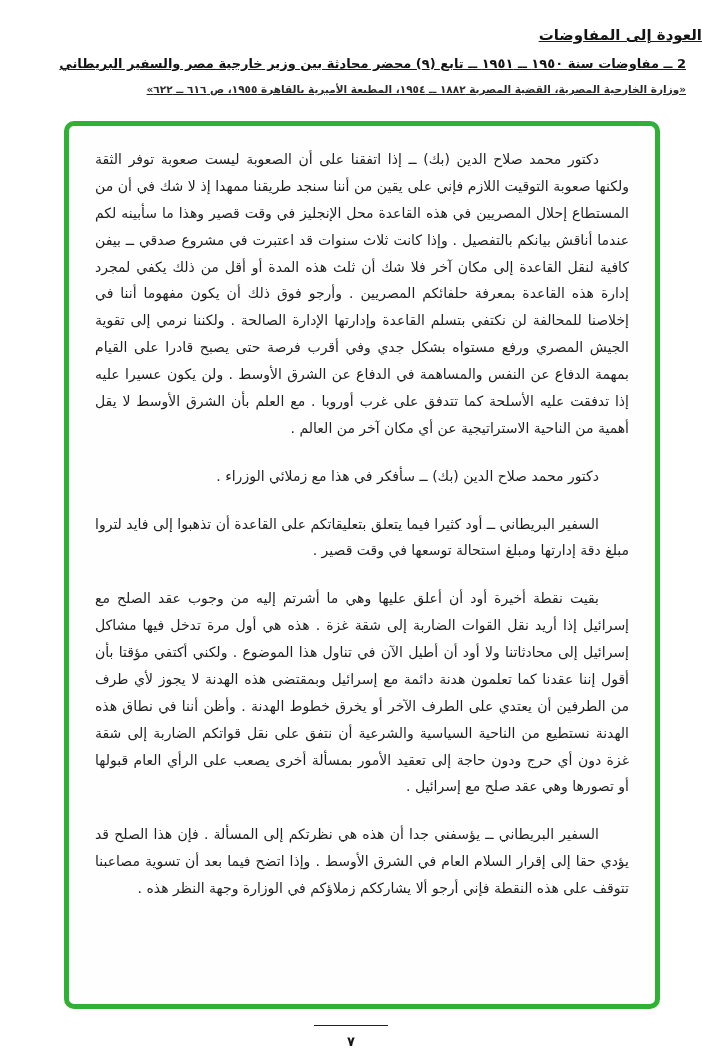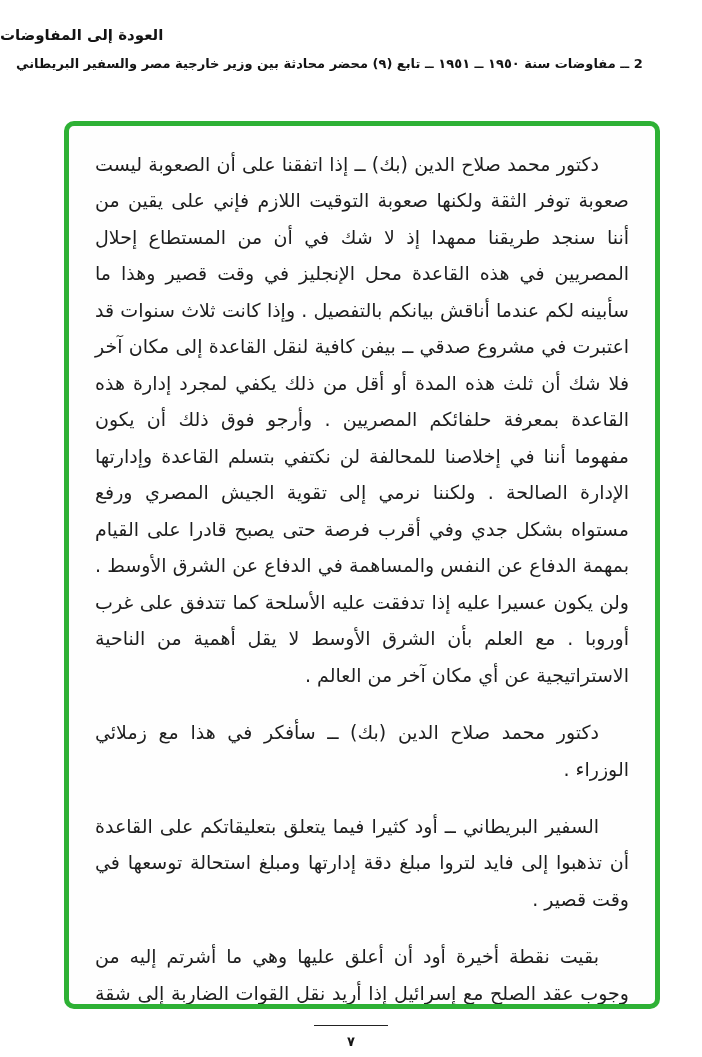--- a/index.html
+++ b/index.html
@@ -13,21 +13,22 @@
     height: 1057px;
     margin: 0 auto;
     background: #ffffff;
     font-family: "DejaVu Sans", sans-serif;
     color: #1c1c1c;
     direction: rtl;
     overflow: hidden;
   }
   .header {
     padding-top: 26px;
-    text-align: left;
+    text-align: right;
+    text-decoration: underline;
   }
   .doc-title {
     font-size: 15px;
     font-weight: bold;
     color: #141414;
     margin: 0 0 10px 0;
   }
   .doc-subtitle {
     font-size: 13px;
     font-weight: bold;
@@ -49,21 +50,21 @@
     width: 596px;
     height: 888px;
     box-sizing: border-box;
     border: 5px solid #2eb135;
     border-radius: 10px;
     background: #fefefe;
     padding: 20px 26px 10px 26px;
     overflow: hidden;
   }
   .para {
-    font-size: 19px;
+    font-size: 14px;
     line-height: 1.92;
     text-align: justify;
     text-indent: 30px;
     color: #1e1e1e;
     margin: 0 0 21px 0;
   }
   .footer {
     position: absolute;
     left: 0;
     bottom: 8px;
@@ -83,27 +84,29 @@
   }
 </style>
 </head>
 <body>
 
 <div class="page">
 
   <div class="header">
     <div class="doc-title">العودة إلى المفاوضات</div>
     <div class="doc-subtitle">2 ــ مفاوضات سنة ١٩٥٠ ــ ١٩٥١ ــ تابع (٩) محضر محادثة بين وزير خارجية مصر والسفير البريطاني</div>
+    <div class="doc-source">«وزارة الخارجية المصرية، القضية المصرية ١٨٨٢ ــ ١٩٥٤، المطبعة الأميرية بالقاهرة ١٩٥٥، ص ٦١٦ ــ ٦٢٢»</div>
   </div>
 
   <div class="content-frame">
       <p class="para">دكتور محمد صلاح الدين (بك) ــ إذا اتفقنا على أن الصعوبة ليست صعوبة توفر الثقة ولكنها صعوبة التوقيت اللازم فإني على يقين من أننا سنجد طريقنا ممهدا إذ لا شك في أن من المستطاع إحلال المصريين في هذه القاعدة محل الإنجليز في وقت قصير وهذا ما سأبينه لكم عندما أناقش بيانكم بالتفصيل . وإذا كانت ثلاث سنوات قد اعتبرت في مشروع صدقي ــ بيفن كافية لنقل القاعدة إلى مكان آخر فلا شك أن ثلث هذه المدة أو أقل من ذلك يكفي لمجرد إدارة هذه القاعدة بمعرفة حلفائكم المصريين . وأرجو فوق ذلك أن يكون مفهوما أننا في إخلاصنا للمحالفة لن نكتفي بتسلم القاعدة وإدارتها الإدارة الصالحة . ولكننا نرمي إلى تقوية الجيش المصري ورفع مستواه بشكل جدي وفي أقرب فرصة حتى يصبح قادرا على القيام بمهمة الدفاع عن النفس والمساهمة في الدفاع عن الشرق الأوسط . ولن يكون عسيرا عليه إذا تدفقت عليه الأسلحة كما تتدفق على غرب أوروبا . مع العلم بأن الشرق الأوسط لا يقل أهمية من الناحية الاستراتيجية عن أي مكان آخر من العالم .</p>
       <p class="para">دكتور محمد صلاح الدين (بك) ــ سأفكر في هذا مع زملائي الوزراء .</p>
       <p class="para">السفير البريطاني ــ أود كثيرا فيما يتعلق بتعليقاتكم على القاعدة أن تذهبوا إلى فايد لتروا مبلغ دقة إدارتها ومبلغ استحالة توسعها في وقت قصير .</p>
       <p class="para">بقيت نقطة أخيرة أود أن أعلق عليها وهي ما أشرتم إليه من وجوب عقد الصلح مع إسرائيل إذا أريد نقل القوات الضاربة إلى شقة غزة . هذه هي أول مرة تدخل فيها مشاكل إسرائيل إلى محادثاتنا ولا أود أن أطيل الآن في تناول هذا الموضوع . ولكني أكتفي مؤقتا بأن أقول إننا عقدنا كما تعلمون هدنة دائمة مع إسرائيل وبمقتضى هذه الهدنة لا يجوز لأي طرف من الطرفين أن يعتدي على الطرف الآخر أو يخرق خطوط الهدنة . وأظن أننا في نطاق هذه الهدنة نستطيع من الناحية السياسية والشرعية أن نتفق على نقل قواتكم الضاربة إلى شقة غزة دون أي حرج ودون حاجة إلى تعقيد الأمور بمسألة أخرى يصعب على الرأي العام قبولها أو تصورها وهي عقد صلح مع إسرائيل .</p>
+      <p class="para">السفير البريطاني ــ يؤسفني جدا أن هذه هي نظرتكم إلى المسألة . فإن هذا الصلح قد يؤدي حقا إلى إقرار السلام العام في الشرق الأوسط . وإذا اتضح فيما بعد أن تسوية مصاعبنا تتوقف على هذه النقطة فإني أرجو ألا يشارككم زملاؤكم في الوزارة وجهة النظر هذه .</p>
     </div>
 
   <div class="footer">
     <div class="footer-rule"></div>
     <div class="page-number">٧</div>
   </div>
 
 </div>
 
 </body></html>

